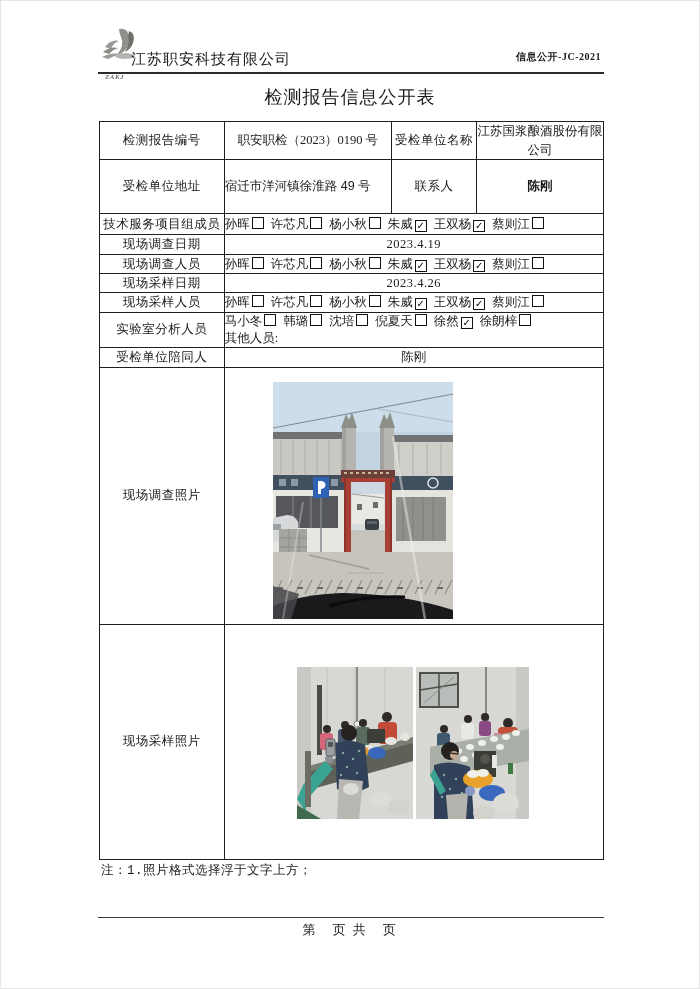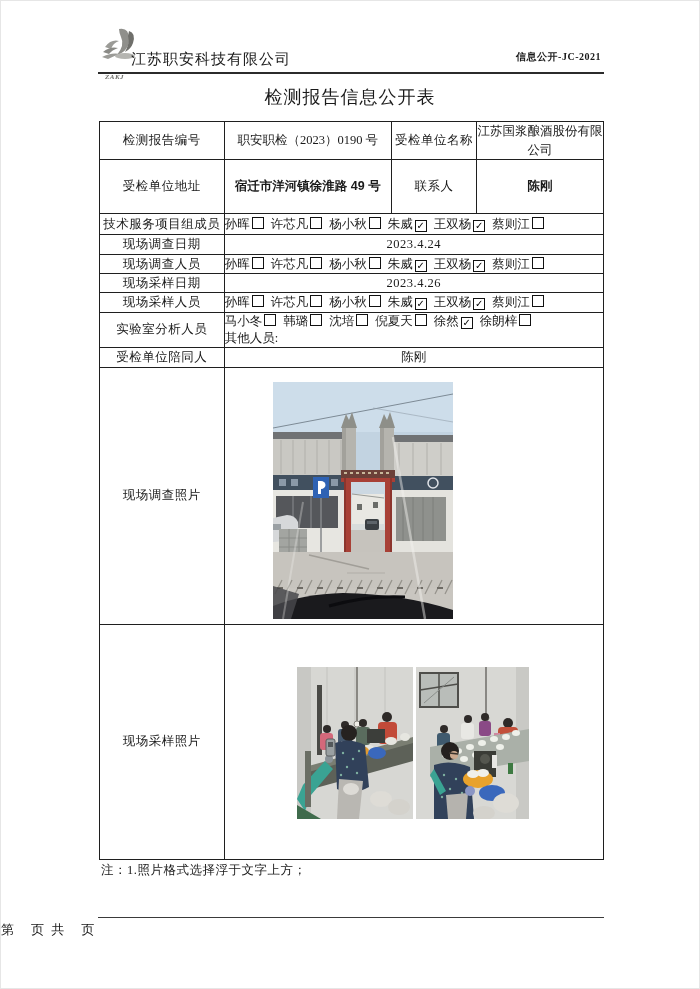--- a/index.html
+++ b/index.html
@@ -26,42 +26,42 @@
   table.form{position:absolute;left:98px;top:120px;border-collapse:collapse;table-layout:fixed;width:505px;padding-left:40px;}
   table.form td{border:1px solid #1f1f1f;vertical-align:middle;font-size:12.5px;
     padding:0;overflow:hidden;}
   .c1{width:124px}.c2{width:166px}.c3{width:85px}.c4{width:126px}
   tr.r1{height:38px}tr.r2{height:54px}tr.r3{height:21px}tr.r4{height:20px}
   tr.r5{height:19px}tr.r6{height:19px}tr.r7{height:20px}tr.r8{height:33px}
   tr.r9{height:20px}tr.r10{height:257px}tr.r11{height:235px}
   td.lbl{text-align:center;letter-spacing:.5px;}
   td.val-center{text-align:center;}
   td.unitname{text-align:center;font-size:12.5px;line-height:1.45;padding:0 3px;}
-  td.addr{text-align:center;font-size:13.5px;line-height:1.5;padding:0 14px;font-weight:700;}
+  td.addr{font-size:13.5px;line-height:1.5;padding:0 14px;font-weight:400;}
   td.contact{text-align:center;font-size:15px;font-weight:bold;}
   td.members{padding-left:9px;font-size:12.5px;}
   td.lab{padding-left:9px;font-size:12.5px;line-height:1.35;}
   td.datecell{text-align:center;font-size:13.5px;letter-spacing:.5px;}
   .member{margin-right:7px;white-space:nowrap;}
   .mname{margin-right:2px;}
   .cb{display:inline-block;width:10px;height:10px;border:1.3px solid #111;
     vertical-align:-1px;font-size:10px;line-height:9px;text-align:center;
     font-weight:bold;font-family:"DejaVu Sans",sans-serif;color:#000;}
 
   
   td.photo-cell{position:relative;}
   .photo1{position:absolute;left:48px;top:14px;width:180px;height:237px;}
   .photo2a{position:absolute;left:72px;top:42px;width:116px;height:152px;}
   .photo2b{position:absolute;left:191px;top:42px;width:113px;height:152px;}
   .photo1 svg,.photo2a svg,.photo2b svg{display:block;width:100%;height:100%;}
 
   
-  .note{position:absolute;left:100px;top:861px;font-size:12.5px;letter-spacing:.5px;}
+  .note{position:absolute;left:100px;top:861px;font-size:12.5px;letter-spacing:.5px;font-family:Liberation Mono, monospace;}
   .footer-rule{position:absolute;left:97px;top:916px;width:506px;border-top:1.5px solid #3a3a3a;}
-  .footer-text{position:absolute;left:0;top:920px;width:100%;
+  .footer-text{position:absolute;left:0;top:920px;width:100%;text-align:center;
     font-size:13px;letter-spacing:2px;}
 </style>
 </head>
 <body>
 
 <div class="page">
 
   <div class="hdr-logo">
     <svg viewBox="0 0 46 40">
       <path d="M20,4 Q30,2 30,14 Q30,26 18,30 Q26,20 22,12 Q20,7 20,4 Z" fill="#8f8f8b"></path>
@@ -98,21 +98,21 @@
       <td class="addr sans">宿迁市洋河镇徐淮路 49 号</td>
       <td class="lbl">联系人</td>
       <td class="contact sans">陈刚</td>
     </tr>
     <tr class="r3">
       <td class="lbl">技术服务项目组成员</td>
       <td class="members" colspan="3"><span class="member"><span class="mname">孙晖</span><span class="cb"></span></span><span class="member"><span class="mname">许芯凡</span><span class="cb"></span></span><span class="member"><span class="mname">杨小秋</span><span class="cb"></span></span><span class="member"><span class="mname">朱威</span><span class="cb">✓</span></span><span class="member"><span class="mname">王双杨</span><span class="cb">✓</span></span><span class="member"><span class="mname">蔡则江</span><span class="cb"></span></span></td>
     </tr>
     <tr class="r4">
       <td class="lbl">现场调查日期</td>
-      <td class="datecell" colspan="3">2023.4.24</td>
+      <td class="datecell" colspan="3">2023.4.19</td>
     </tr>
     <tr class="r5">
       <td class="lbl">现场调查人员</td>
       <td class="members" colspan="3"><span class="member"><span class="mname">孙晖</span><span class="cb"></span></span><span class="member"><span class="mname">许芯凡</span><span class="cb"></span></span><span class="member"><span class="mname">杨小秋</span><span class="cb"></span></span><span class="member"><span class="mname">朱威</span><span class="cb">✓</span></span><span class="member"><span class="mname">王双杨</span><span class="cb">✓</span></span><span class="member"><span class="mname">蔡则江</span><span class="cb"></span></span></td>
     </tr>
     <tr class="r6">
       <td class="lbl">现场采样日期</td>
       <td class="datecell" colspan="3">2023.4.26</td>
     </tr>
     <tr class="r7">

